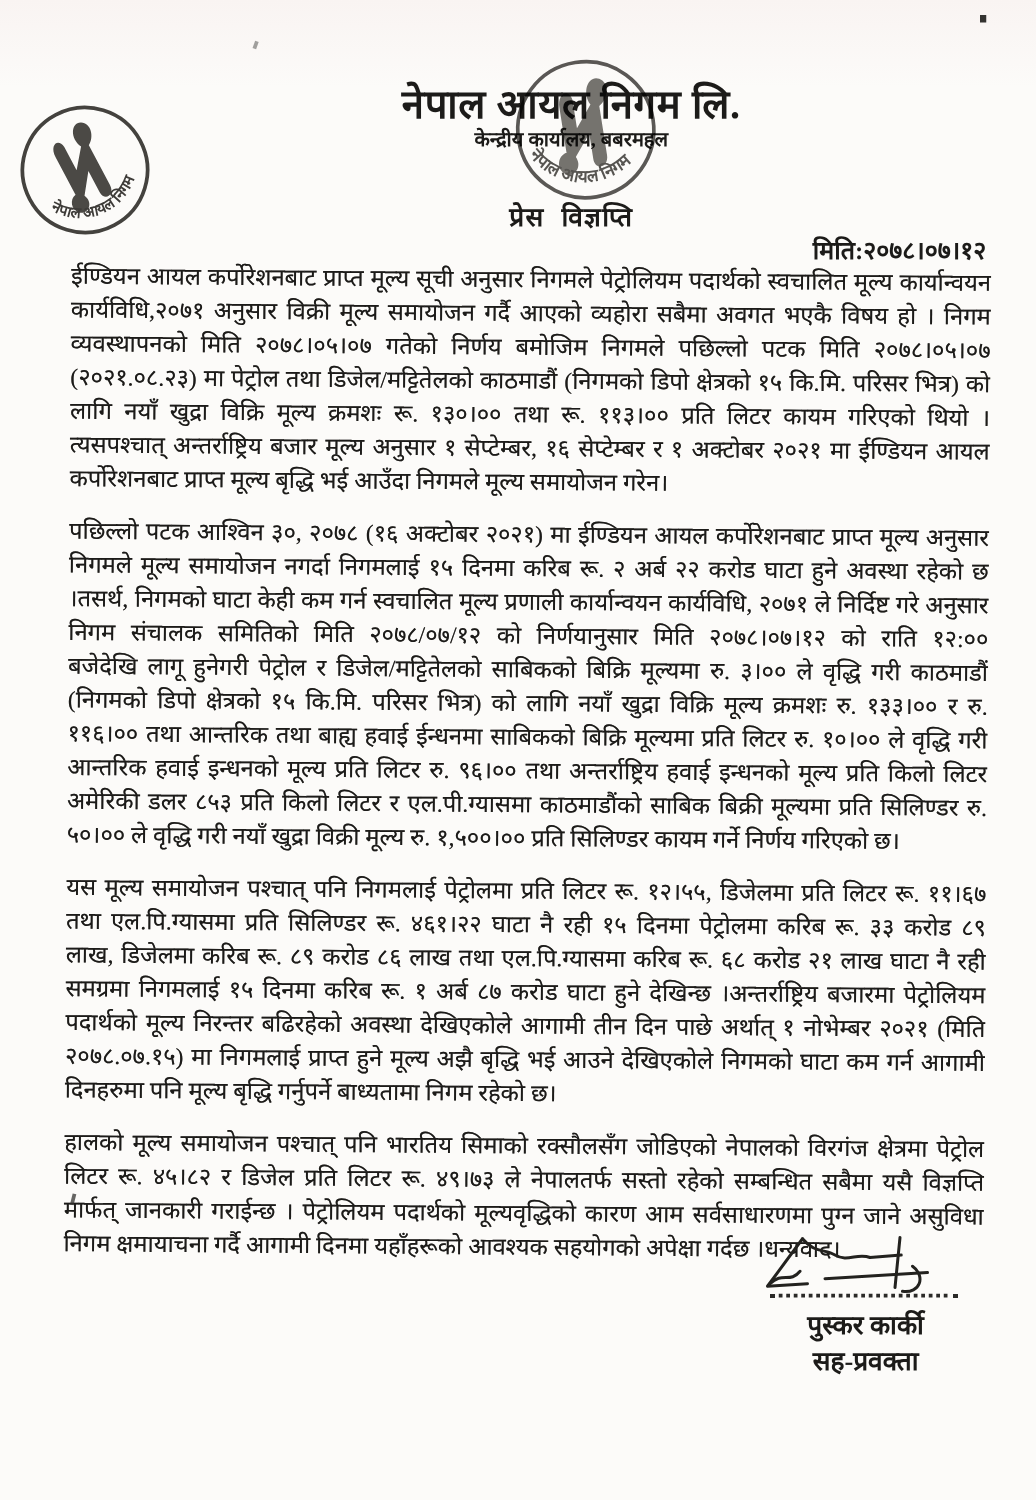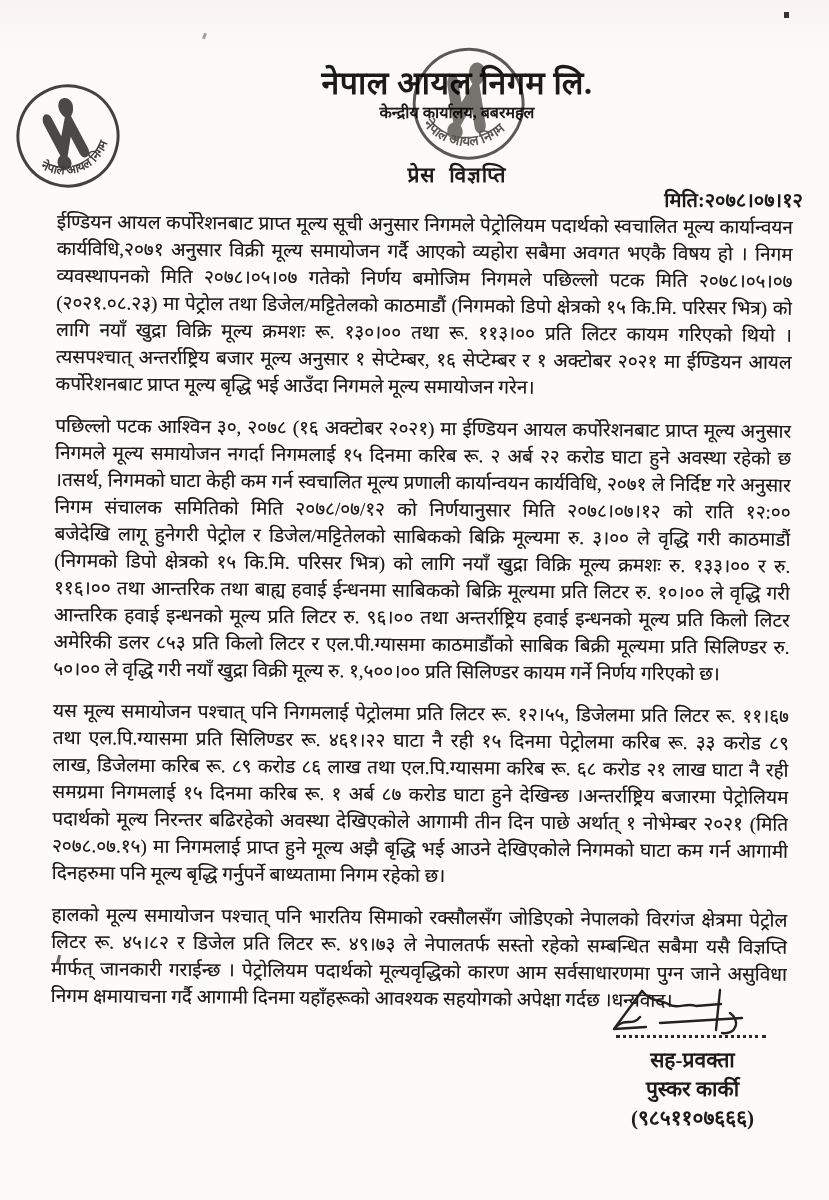--- a/index.html
+++ b/index.html
@@ -15,21 +15,21 @@
     background:linear-gradient(#f9f4f2, rgba(255,255,255,0)); pointer-events:none;
   }
 
   
   .header { position:absolute; left:277px; top:68px; width:360px; text-align:center; font-weight:bold; }
   .h-org    { font-size:32px; line-height:30px; letter-spacing:.5px; }
   .h-office { font-size:16px; line-height:29px; }
   .h-city   { font-size:22px; line-height:29px; transform:translateX(-52px); }
   .h-title  { font-size:21px; line-height:26px; margin-top:37px; letter-spacing:1px;font-family:Liberation Mono, monospace; }
 
-  .date { position:absolute; top:186px; right:26px; font-size:20px; font-weight:bold; }
+  .date { position:absolute; top:186px; right:40px; font-size:20px; font-weight:bold; }
 
   
   .logo  { position:absolute; left:8px;   top:76px; width:120px; height:120px; transform:rotate(-28deg); opacity:.92; }
   .stamp { position:absolute; left:401px; top:38px; width:136px; height:136px; transform:rotate(-9deg);
            mix-blend-mode:multiply; opacity:.85; }
 
   
   .body-text { position:absolute; left:57px; top:208px; width:736px; font-size:19px;
                transform:rotate(0.45deg); transform-origin:0 0;
                text-shadow:0 0 .4px rgba(20,18,16,.55); }
@@ -131,21 +131,20 @@
       <path d="M14 44 C24 34 30 44 38 34"></path>
       <path d="M40 8 C50 20 58 16 66 21 C76 27 84 19 94 23 L119 21"></path>
       <path d="M118 7 L114 47"></path>
       <path d="M58 40 L140 35"></path>
       <path d="M128 30 C139 38 134 52 120 50"></path>
     </g>
   </svg>
   <div class="dotline"></div>
 
   <div class="sig-block">
+    <div>पुस्कर कार्की</div>
     <div>सह-प्रवक्ता</div>
-    <div>पुस्कर कार्की</div>
-    <div>(९८५११०७६६६)</div>
   </div>
 
   <div class="speck s1"></div>
   <div class="speck s2"></div>
   <div class="speck s3"></div>
 </div>
 
 </body></html>

